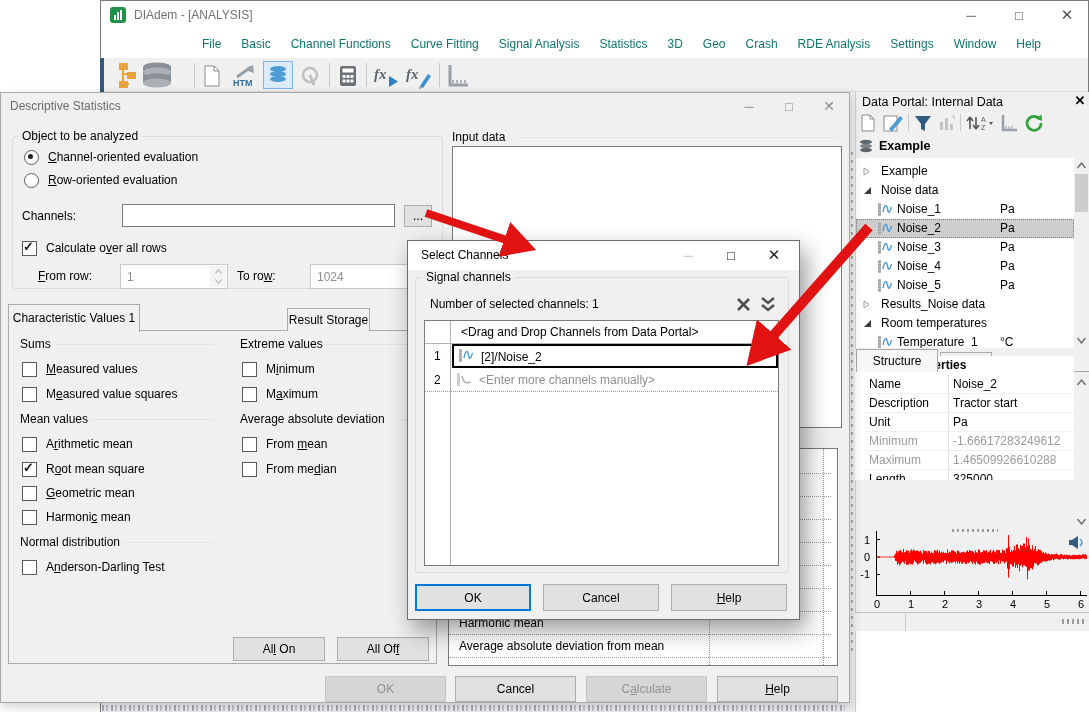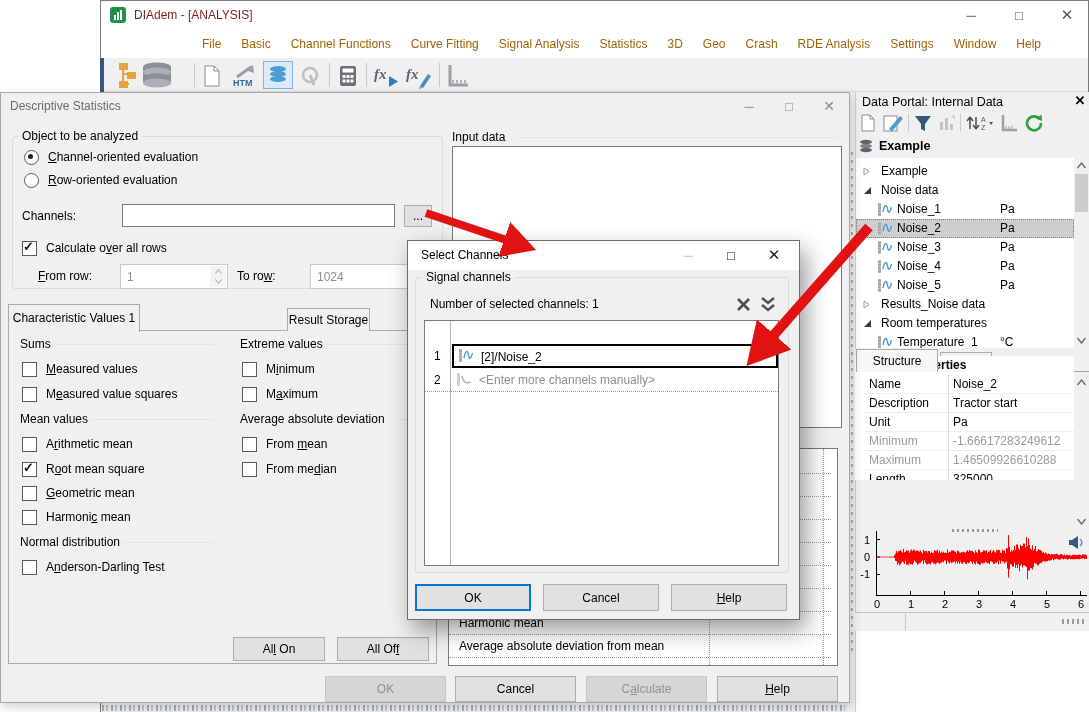--- a/index.html
+++ b/index.html
@@ -20,40 +20,40 @@
   .radio{width:13px;height:13px;background:#fff;border:1px solid #5a5a5a;border-radius:50%;display:inline-block;position:relative;flex:none}
   .radio.checked::after{content:"";position:absolute;left:3px;top:3px;width:5px;height:5px;border-radius:50%;background:#1f1f1f}
   .cbrow{display:flex;align-items:center;gap:9px;height:15px}
   .fieldset{border:1px solid #dcdcdc;border-radius:3px}
   .legend{background:#f0f0f0;padding:0 4px}
   .secline{height:1px;background:#e3e3e3}
   .tab{background:#f0f0f0;border:1px solid #ababab;border-bottom:none;display:flex;align-items:center;justify-content:center;font-size:12px}
   .lb{background:#fff;border:1px solid #7a7a7a}
   .glyph{color:#8a8a8a;font-size:13px;display:flex;align-items:center;justify-content:center}
   u{text-decoration:underline}
-  .menu-item{display:inline-block;padding:0 10px;line-height:28px;font-size:12px;color:#a16207}
+  .menu-item{display:inline-block;padding:0 10px;line-height:28px;font-size:12px;color:#0f766e}
   .sep-v{width:1px;background:#c9c9c9}
   .dotgrip{background:repeating-linear-gradient(90deg,#9a9a9a 0 2px,transparent 2px 5px)}
 </style>
 </head>
 <body>
 
 <div class="abs" style="left:0;top:0;width:1089px;height:712px">
 
   <div class="abs" style="left:100px;top:0;width:989px;height:712px;background:#fff;border:1px solid #7a7a7a;border-bottom:none"></div>
   <div class="abs" style="left:101px;top:92px;width:987px;height:620px;background:#f0f0f0"></div>
 
   <div class="abs" style="left:110px;top:7px;width:16px;height:16px;background:#1f9247;border-radius:3px">
     <svg width="16" height="16">
         <rect x="4" y="8" width="2" height="5" fill="#fff"></rect>
         <rect x="7" y="5" width="2" height="8" fill="#fff"></rect>
         <rect x="10" y="3" width="2" height="10" fill="#fff"></rect>
       </svg>
   </div>
-  <div class="abs t" style="left:134px;top:8px;color:#7f1d1d">DIAdem - [ANALYSIS]</div>
+  <div class="abs t" style="left:134px;top:8px;color:#737373">DIAdem - [ANALYSIS]</div>
   <div class="abs glyph" style="left:950px;top:4px;width:42px;height:22px;color:#555">─</div>
   <div class="abs glyph" style="left:998px;top:4px;width:42px;height:22px;color:#555">□</div>
   <div class="abs glyph" style="left:1046px;top:4px;width:42px;height:22px;color:#555;font-size:15px">✕</div>
 
   <div class="abs" style="left:192px;top:30px;width:880px;height:28px">
     <span class="menu-item">File</span><span class="menu-item">Basic</span><span class="menu-item">Channel Functions</span><span class="menu-item">Curve Fitting</span><span class="menu-item">Signal Analysis</span><span class="menu-item">Statistics</span><span class="menu-item">3D</span><span class="menu-item">Geo</span><span class="menu-item">Crash</span><span class="menu-item">RDE Analysis</span><span class="menu-item">Settings</span><span class="menu-item">Window</span><span class="menu-item">Help</span>
   </div>
 
   <div class="abs" style="left:101px;top:58px;width:987px;height:34px;background:#f0f0f0;border-bottom:1px solid #dcdcdc"></div>
   <div class="abs" style="left:100px;top:58px;width:4px;height:34px;background:#35597e"></div>
@@ -564,20 +564,23 @@
   <svg class="abs" style="left:736px;top:297px;z-index:22" width="15" height="15">
       <path d="M2 2 L13 13 M13 2 L2 13" stroke="#4f4f4f" stroke-width="2.6"></path>
     </svg>
   <svg class="abs" style="left:759px;top:296px;z-index:22" width="18" height="17">
       <path d="M3 2 L9 7 L15 2" fill="none" stroke="#4f4f4f" stroke-width="2.4"></path>
       <path d="M3 9 L9 14 L15 9" fill="none" stroke="#4f4f4f" stroke-width="2.4"></path>
     </svg>
 
   <div class="abs lb" style="left:424px;top:320px;width:355px;height:246px;z-index:21">
     <div class="abs" style="left:0;top:0;width:26px;height:244px;border-right:1px solid #b4b4b4"></div>
+    <div class="abs" style="left:0;top:0;width:353px;height:23px;border-bottom:1px solid #b4b4b4">
+      <span class="abs t" style="left:36px;top:4px">&lt;Drag and Drop Channels from Data Portal&gt;</span>
+    </div>
     <div class="abs" style="left:0;top:23px;width:353px;height:24px">
       <span class="abs t" style="left:9px;top:5px">1</span>
       <div class="abs" style="left:27px;top:0;width:326px;height:24px;border:2px solid #000">
         <svg class="abs" style="left:5px;top:3px" width="14" height="13">
             <rect x="0" y="0" width="3" height="13" fill="#bdbdbd"></rect>
             <path d="M0 2 H3 M0 5 H3 M0 8 H3 M0 11 H3" stroke="#888" stroke-width="0.8"></path>
             <path d="M5 9 C6.5 1,8.5 1,9.5 6 C10.5 11,12 10,13.5 4" fill="none" stroke="#4f9bd5" stroke-width="1.4"></path>
           </svg>
         <span class="abs t" style="left:27px;top:4px">[2]/Noise_2</span>
       </div>

